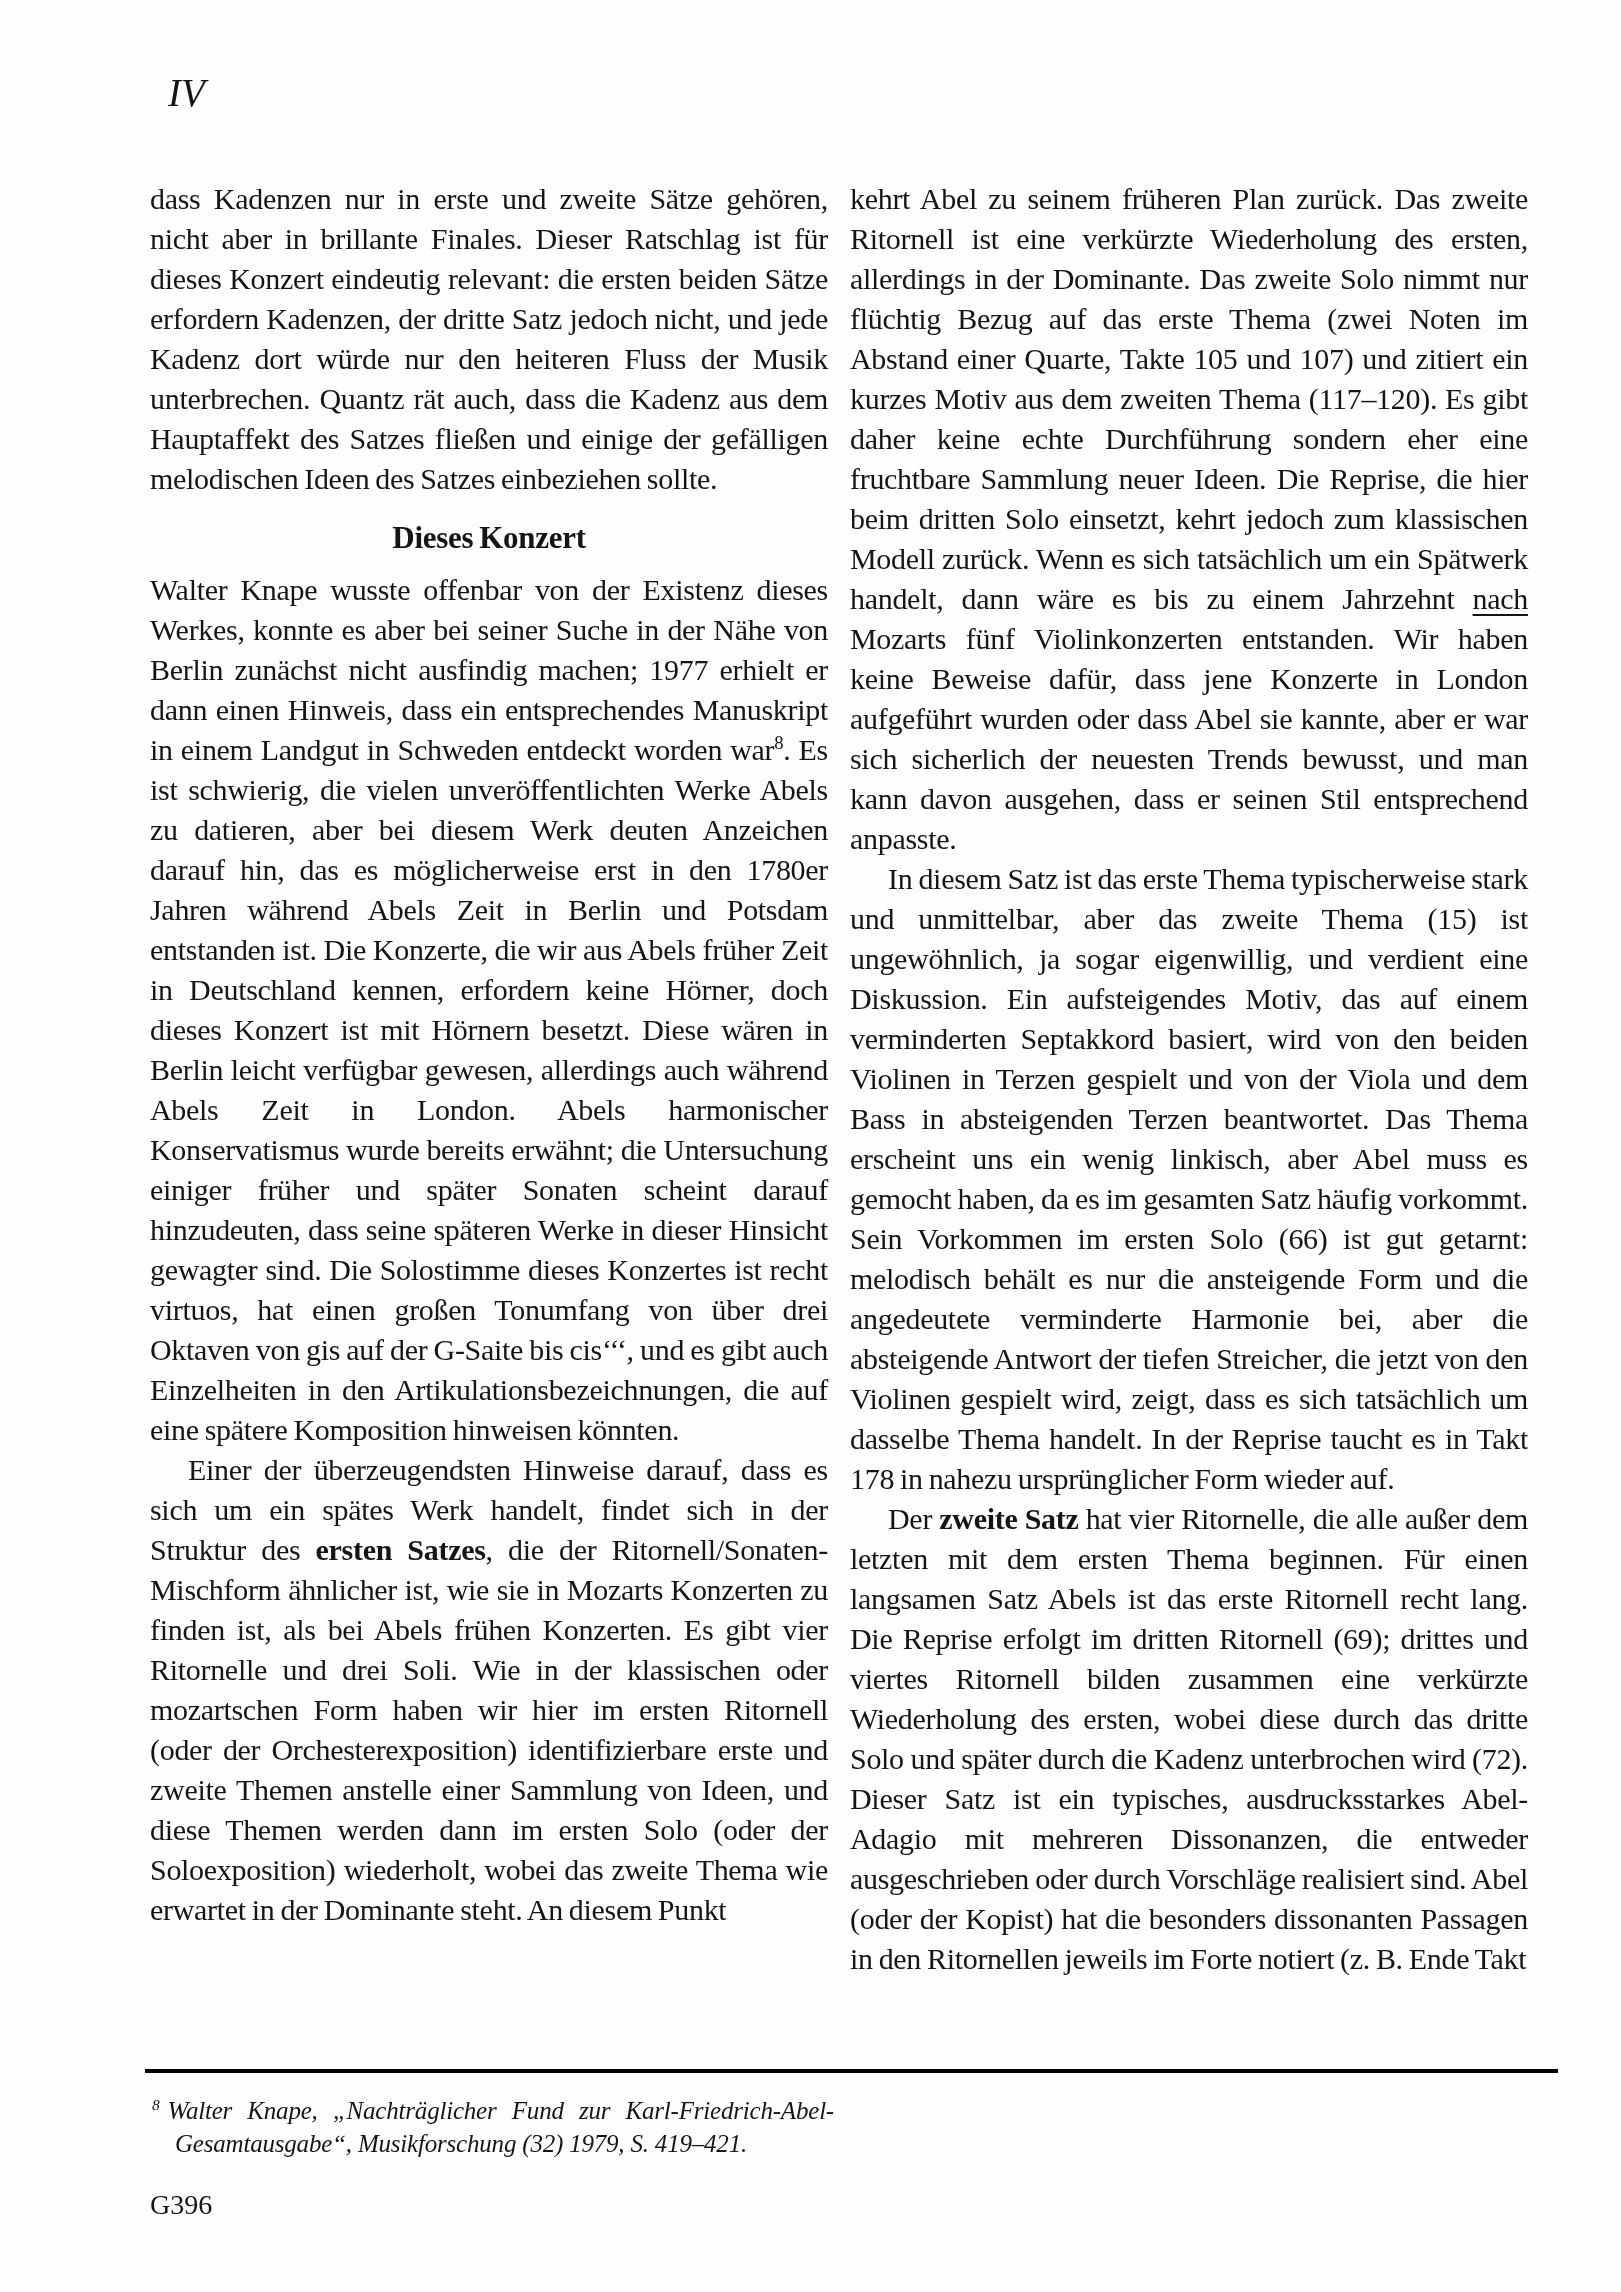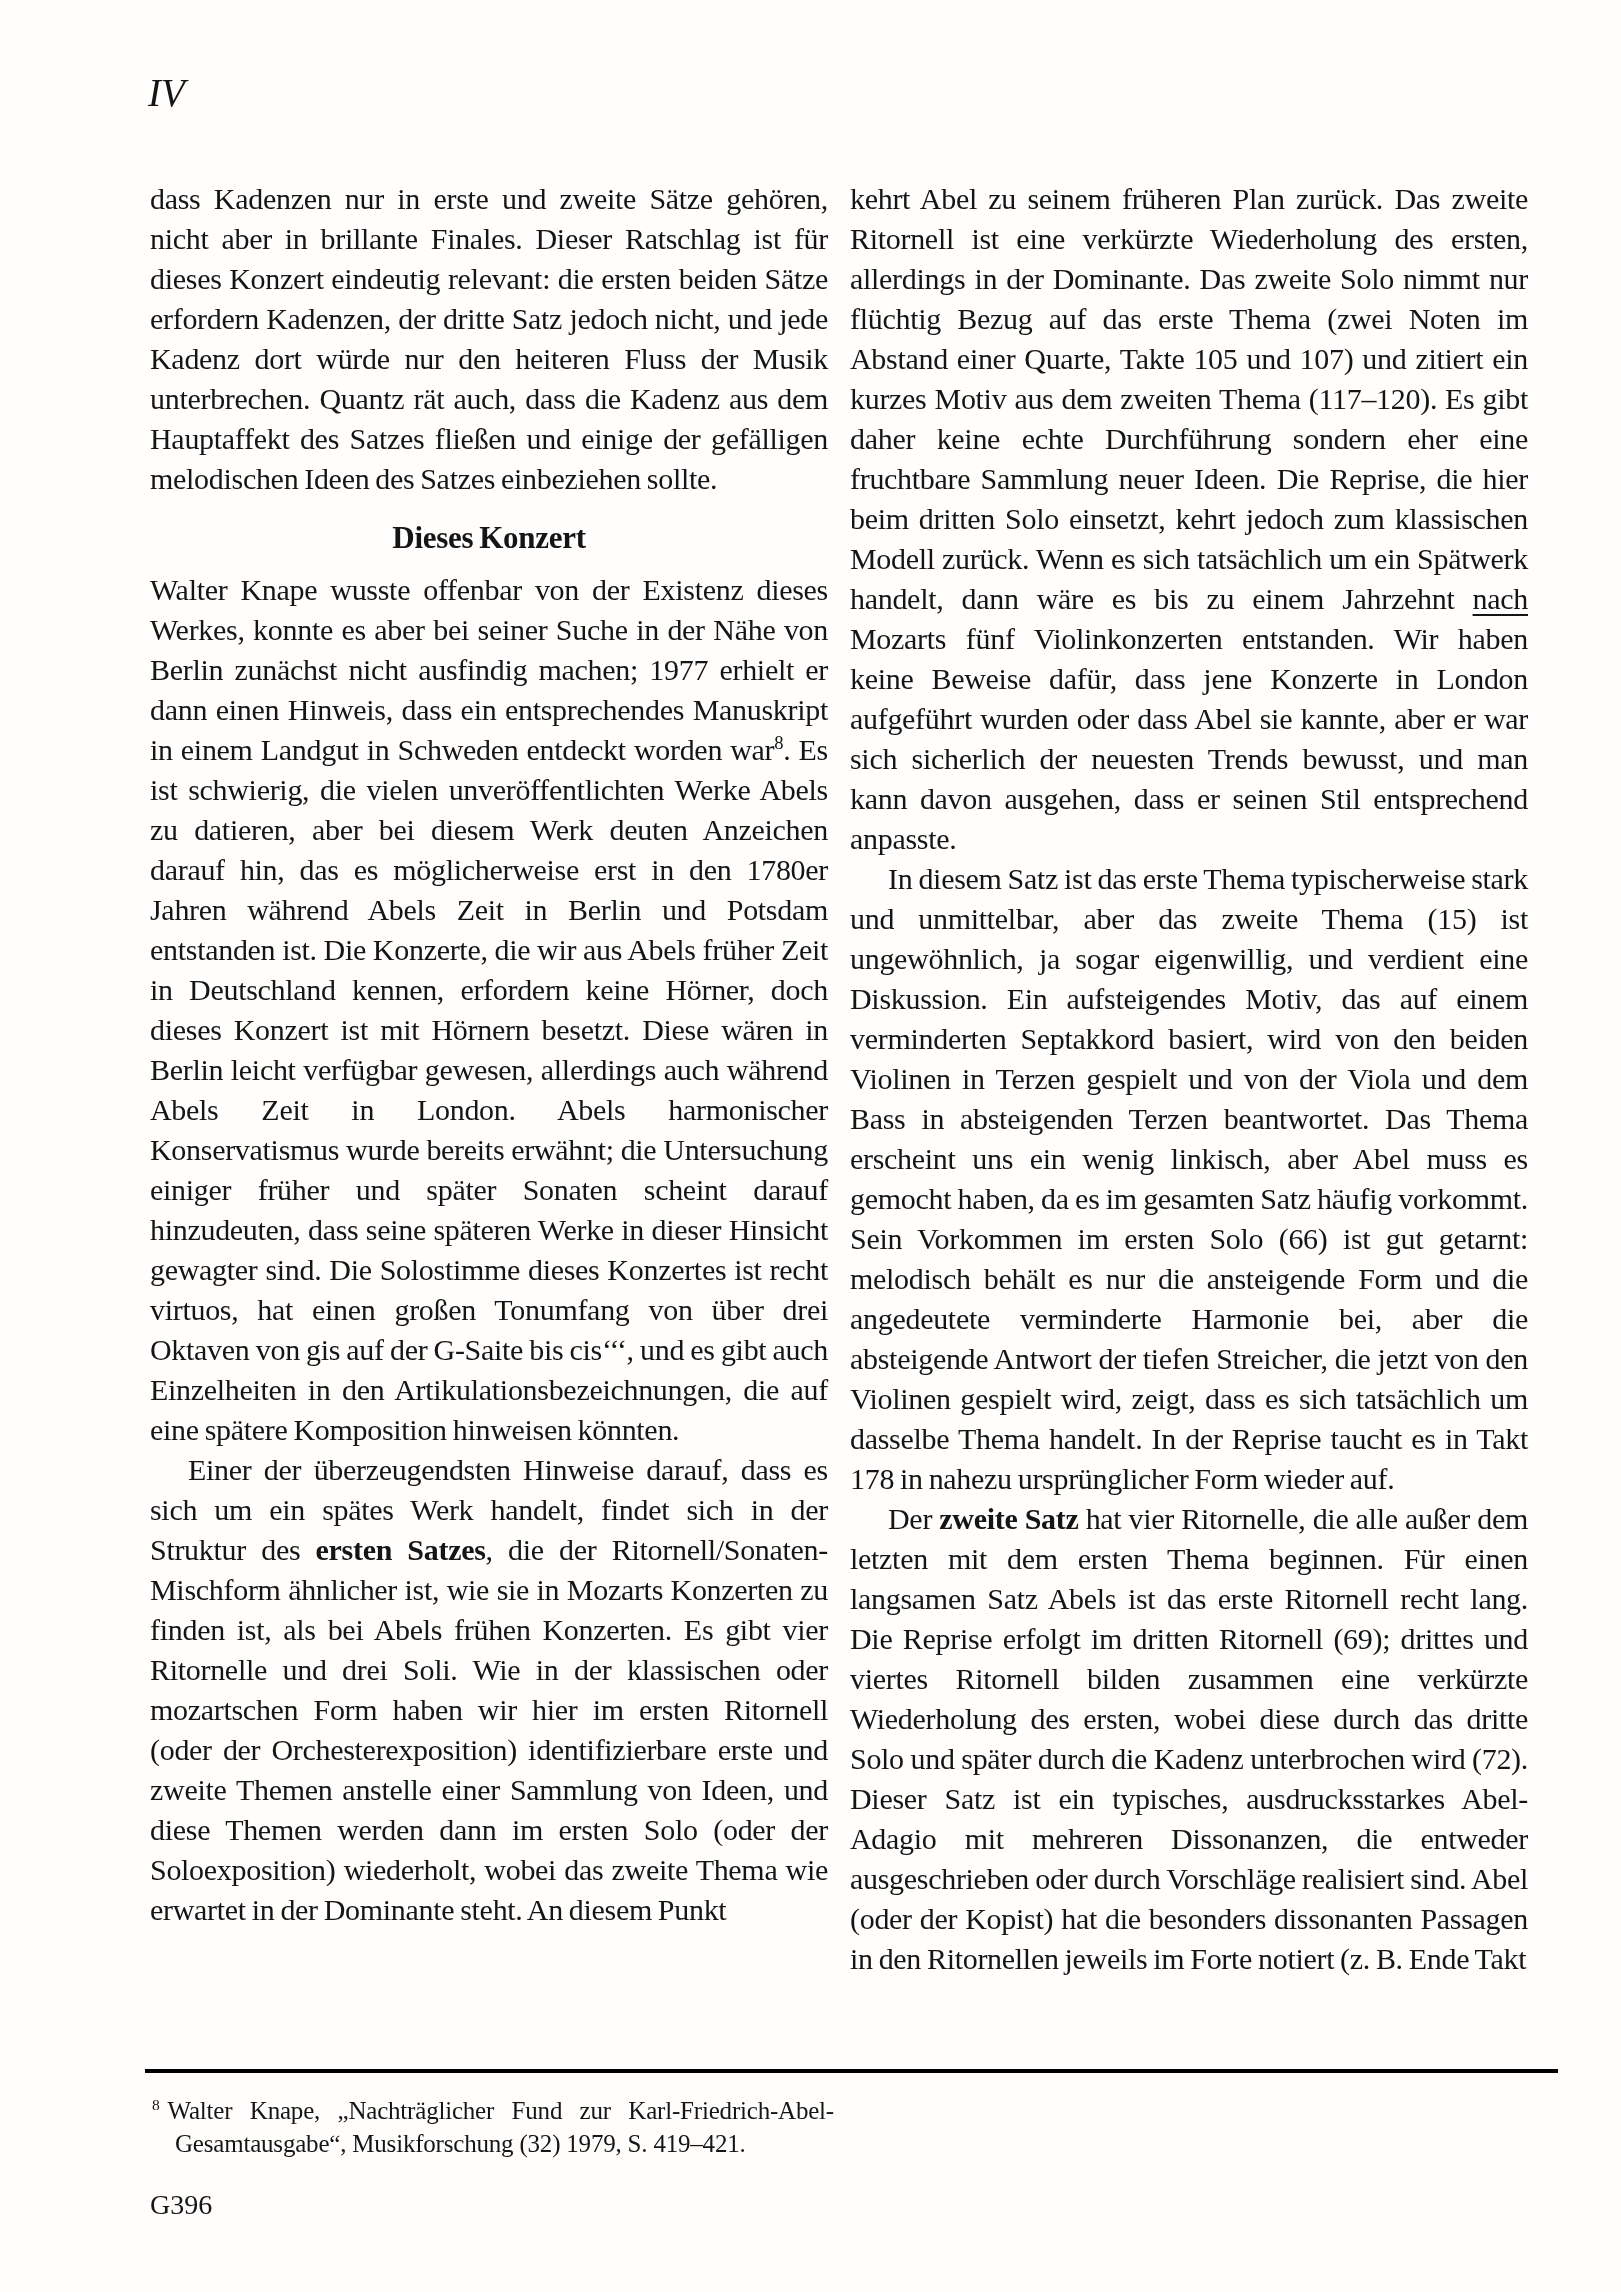--- a/index.html
+++ b/index.html
@@ -6,21 +6,21 @@
   html, body { background:#ffffff; }
   body {
     position:relative;
     width:1622px; height:2293px;
     background:#fffefd;
     color:#151515;
     font-family:"Liberation Serif", serif;
     overflow:hidden;
   }
   .page-header {
-    position:absolute; left:148px; top:73px;
+    position:absolute; left:168px; top:73px;
     font-style:italic; font-size:39px; line-height:1;
   }
   .columns {
     position:absolute; left:150px; top:179px;
     width:1401px;
     display:flex; gap:22px;
   }
   .col {
     width:678px;
     text-align:justify;
@@ -43,21 +43,21 @@
     position:absolute; left:145px; top:2069px;
     width:1413px; height:3.6px;
     background:#000;
   }
   .footnote {
     position:absolute; left:152px; top:2094px;
     width:682px;
     font-size:25px; line-height:33px;
     letter-spacing:-0.2px;
     text-align:justify;
-    text-indent:-23px; padding-left:23px;
+    text-indent:-23px; padding-left:23px;font-style:italic;
   }
   .footnote sup { margin-right:8px; }
   .plate-number {
     position:absolute; left:150px; top:2191px;
     width:1408px;
     text-align:left;
     font-size:28px; line-height:1;
   }
 </style>
 </head>

